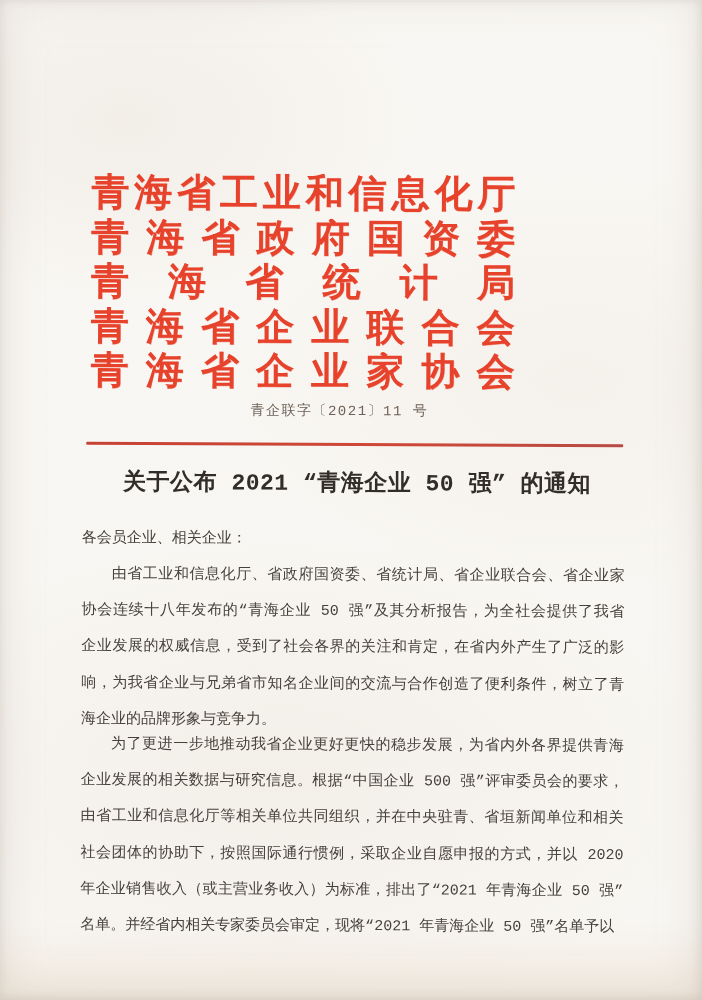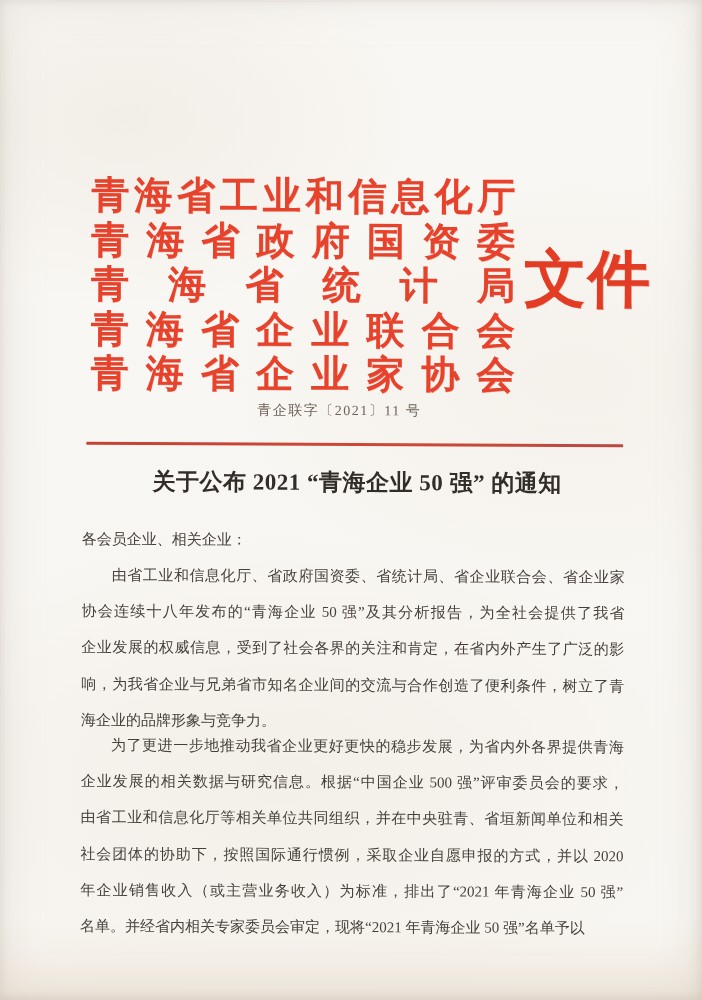--- a/index.html
+++ b/index.html
@@ -13,20 +13,21 @@
     width: 702px;
     height: 1000px;
     margin: 0 auto;
     background:
       radial-gradient(ellipse 420px 260px at 18% 12%, rgba(236,230,222,0.55), rgba(236,230,222,0) 70%),
       radial-gradient(ellipse 500px 300px at 82% 38%, rgba(240,234,226,0.45), rgba(240,234,226,0) 70%),
       radial-gradient(ellipse 600px 340px at 40% 78%, rgba(238,232,223,0.5), rgba(238,232,223,0) 72%),
       linear-gradient(180deg, #fcfbf9 0%, #f9f7f3 4%, #f8f6f2 92%, #f2ebe1 99%, #efe6da 100%);
     overflow: hidden;
     box-shadow: inset 0 0 46px rgba(178,168,155,0.28), inset -4px 0 10px rgba(170,160,150,0.18), inset 3px 0 8px rgba(170,160,150,0.12);
+    font-family: Liberation Mono, monospace;
   }
   .content {
     position: absolute;
     inset: 0;
     transform: rotate(0.25deg);
     transform-origin: 351px 500px;
   }
 
   
   .letterhead-orgs {
@@ -130,21 +131,20 @@
   <div class="content">
 
     <div class="letterhead-orgs">
       <div class="org-line">青海省工业和信息化厅</div>
       <div class="org-line">青海省政府国资委</div>
       <div class="org-line">青海省统计局</div>
       <div class="org-line">青海省企业联合会</div>
       <div class="org-line">青海省企业家协会</div>
     </div>
 
-    <div class="doc-type">文件</div>
 
     <div class="doc-number">青企联字〔2021〕11 号</div>
 
     <div class="red-rule"></div>
 
     <div class="doc-title">关于公布 2021 “青海企业 50 强” 的通知</div>
 
     <div class="body-text salutation-block">
       <div class="line">各会员企业、相关企业：</div>
     </div>

